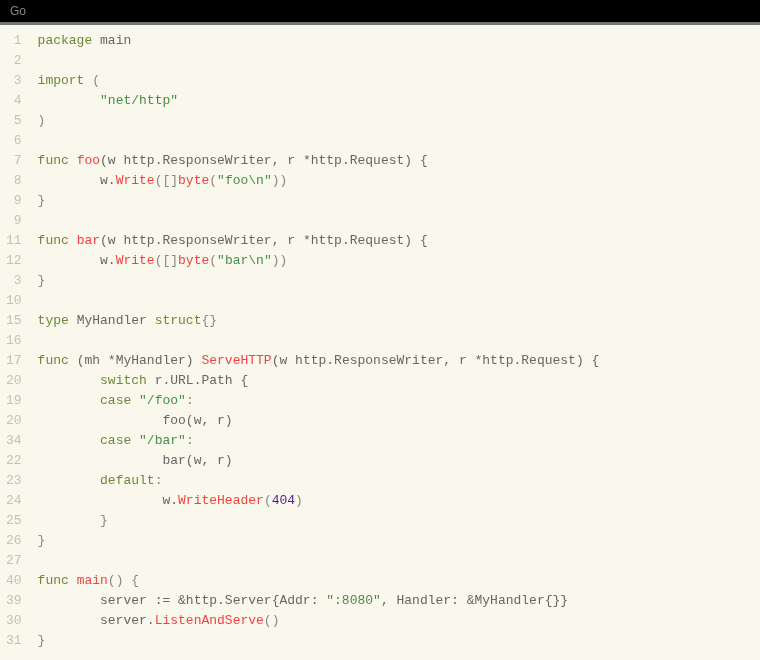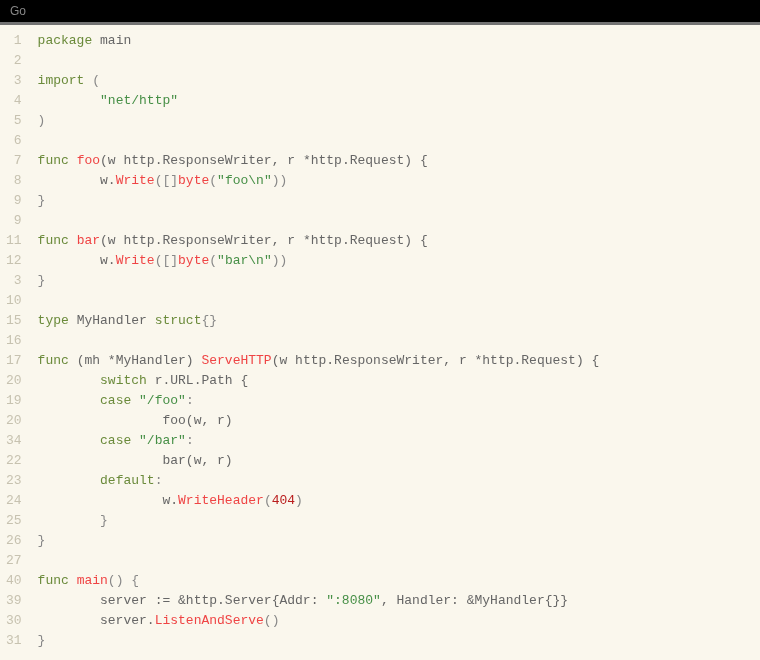--- a/index.html
+++ b/index.html
@@ -36,21 +36,21 @@
     white-space: pre;
   }
   .line { height: 20px; }
   .num { display: block; height: 20px; }
 
   
   .kw   { color: #6a8a3a; margin-top: 40px; }    
   .id   { color: #ef4444; }    
   .pn   { color: #888; }       
   .str  { color: #468f46; }    
-  .numc { color: #b91c1c; }    
+  .numc { color: #4c1d95; }    
   .plain{ color: #666; }       
 </style>
 </head>
 <body>
 
 <div class="header">
   <span>Go</span>
 </div>
 
 <div class="code-container">

